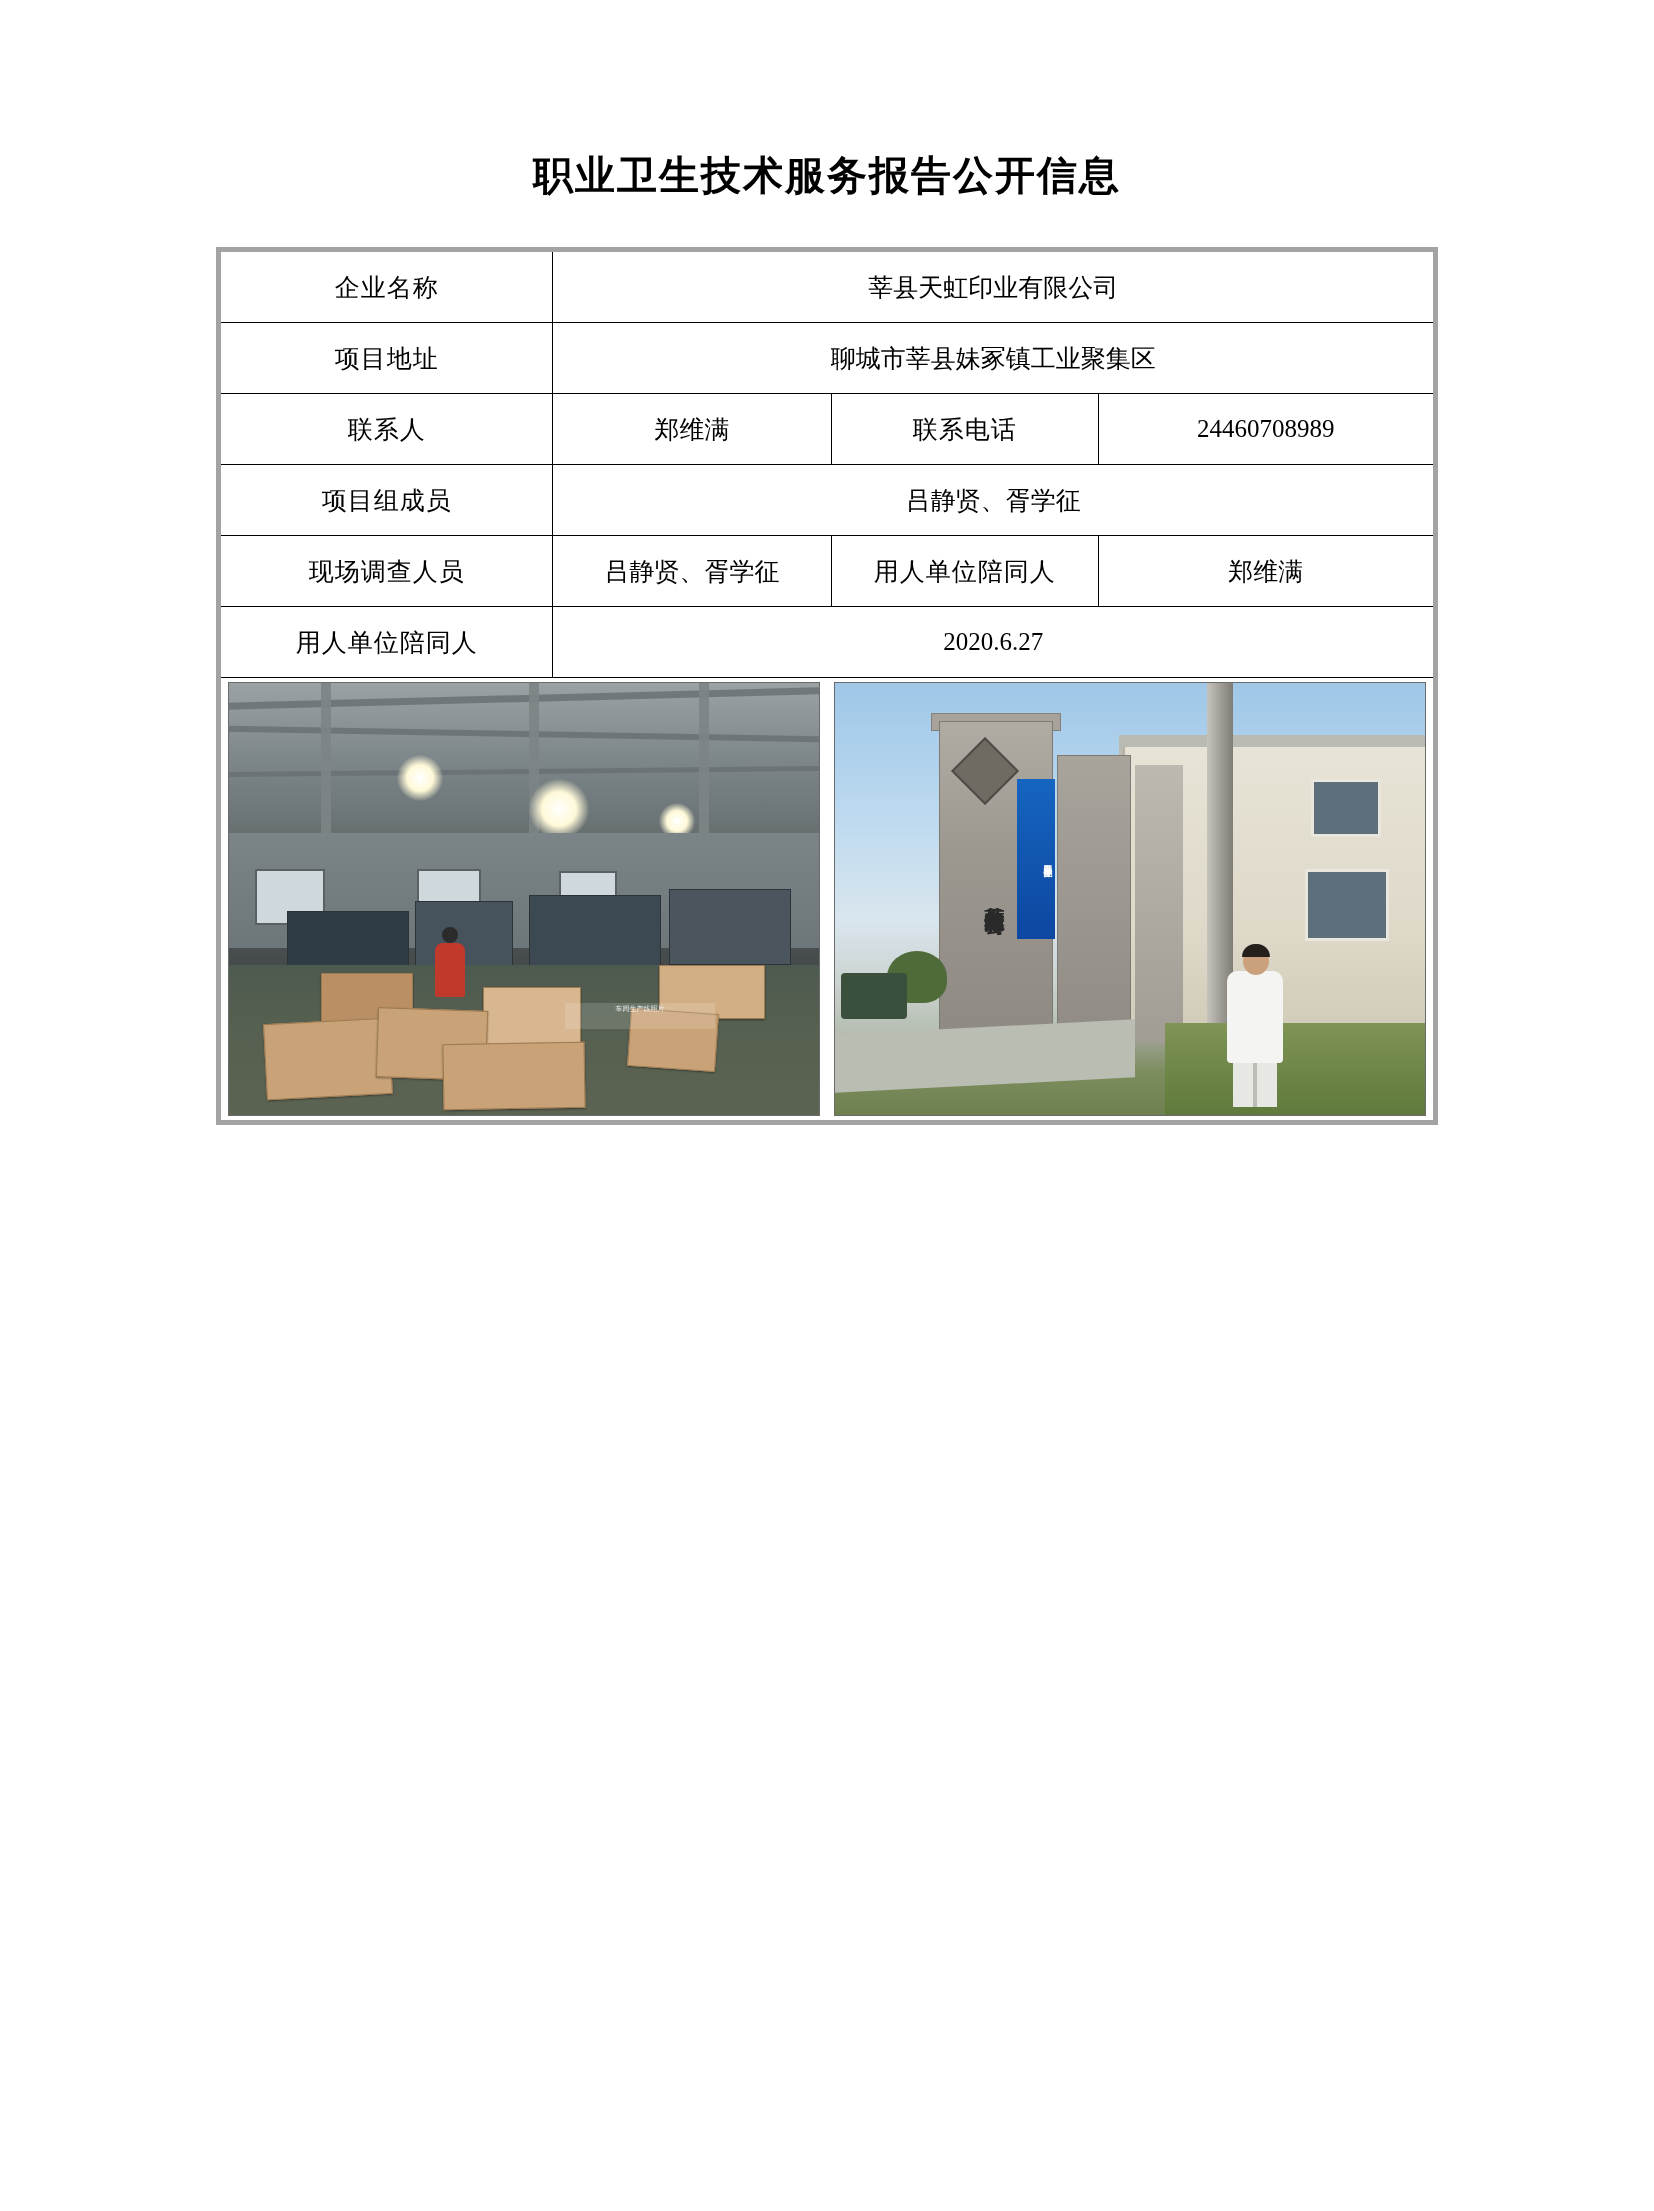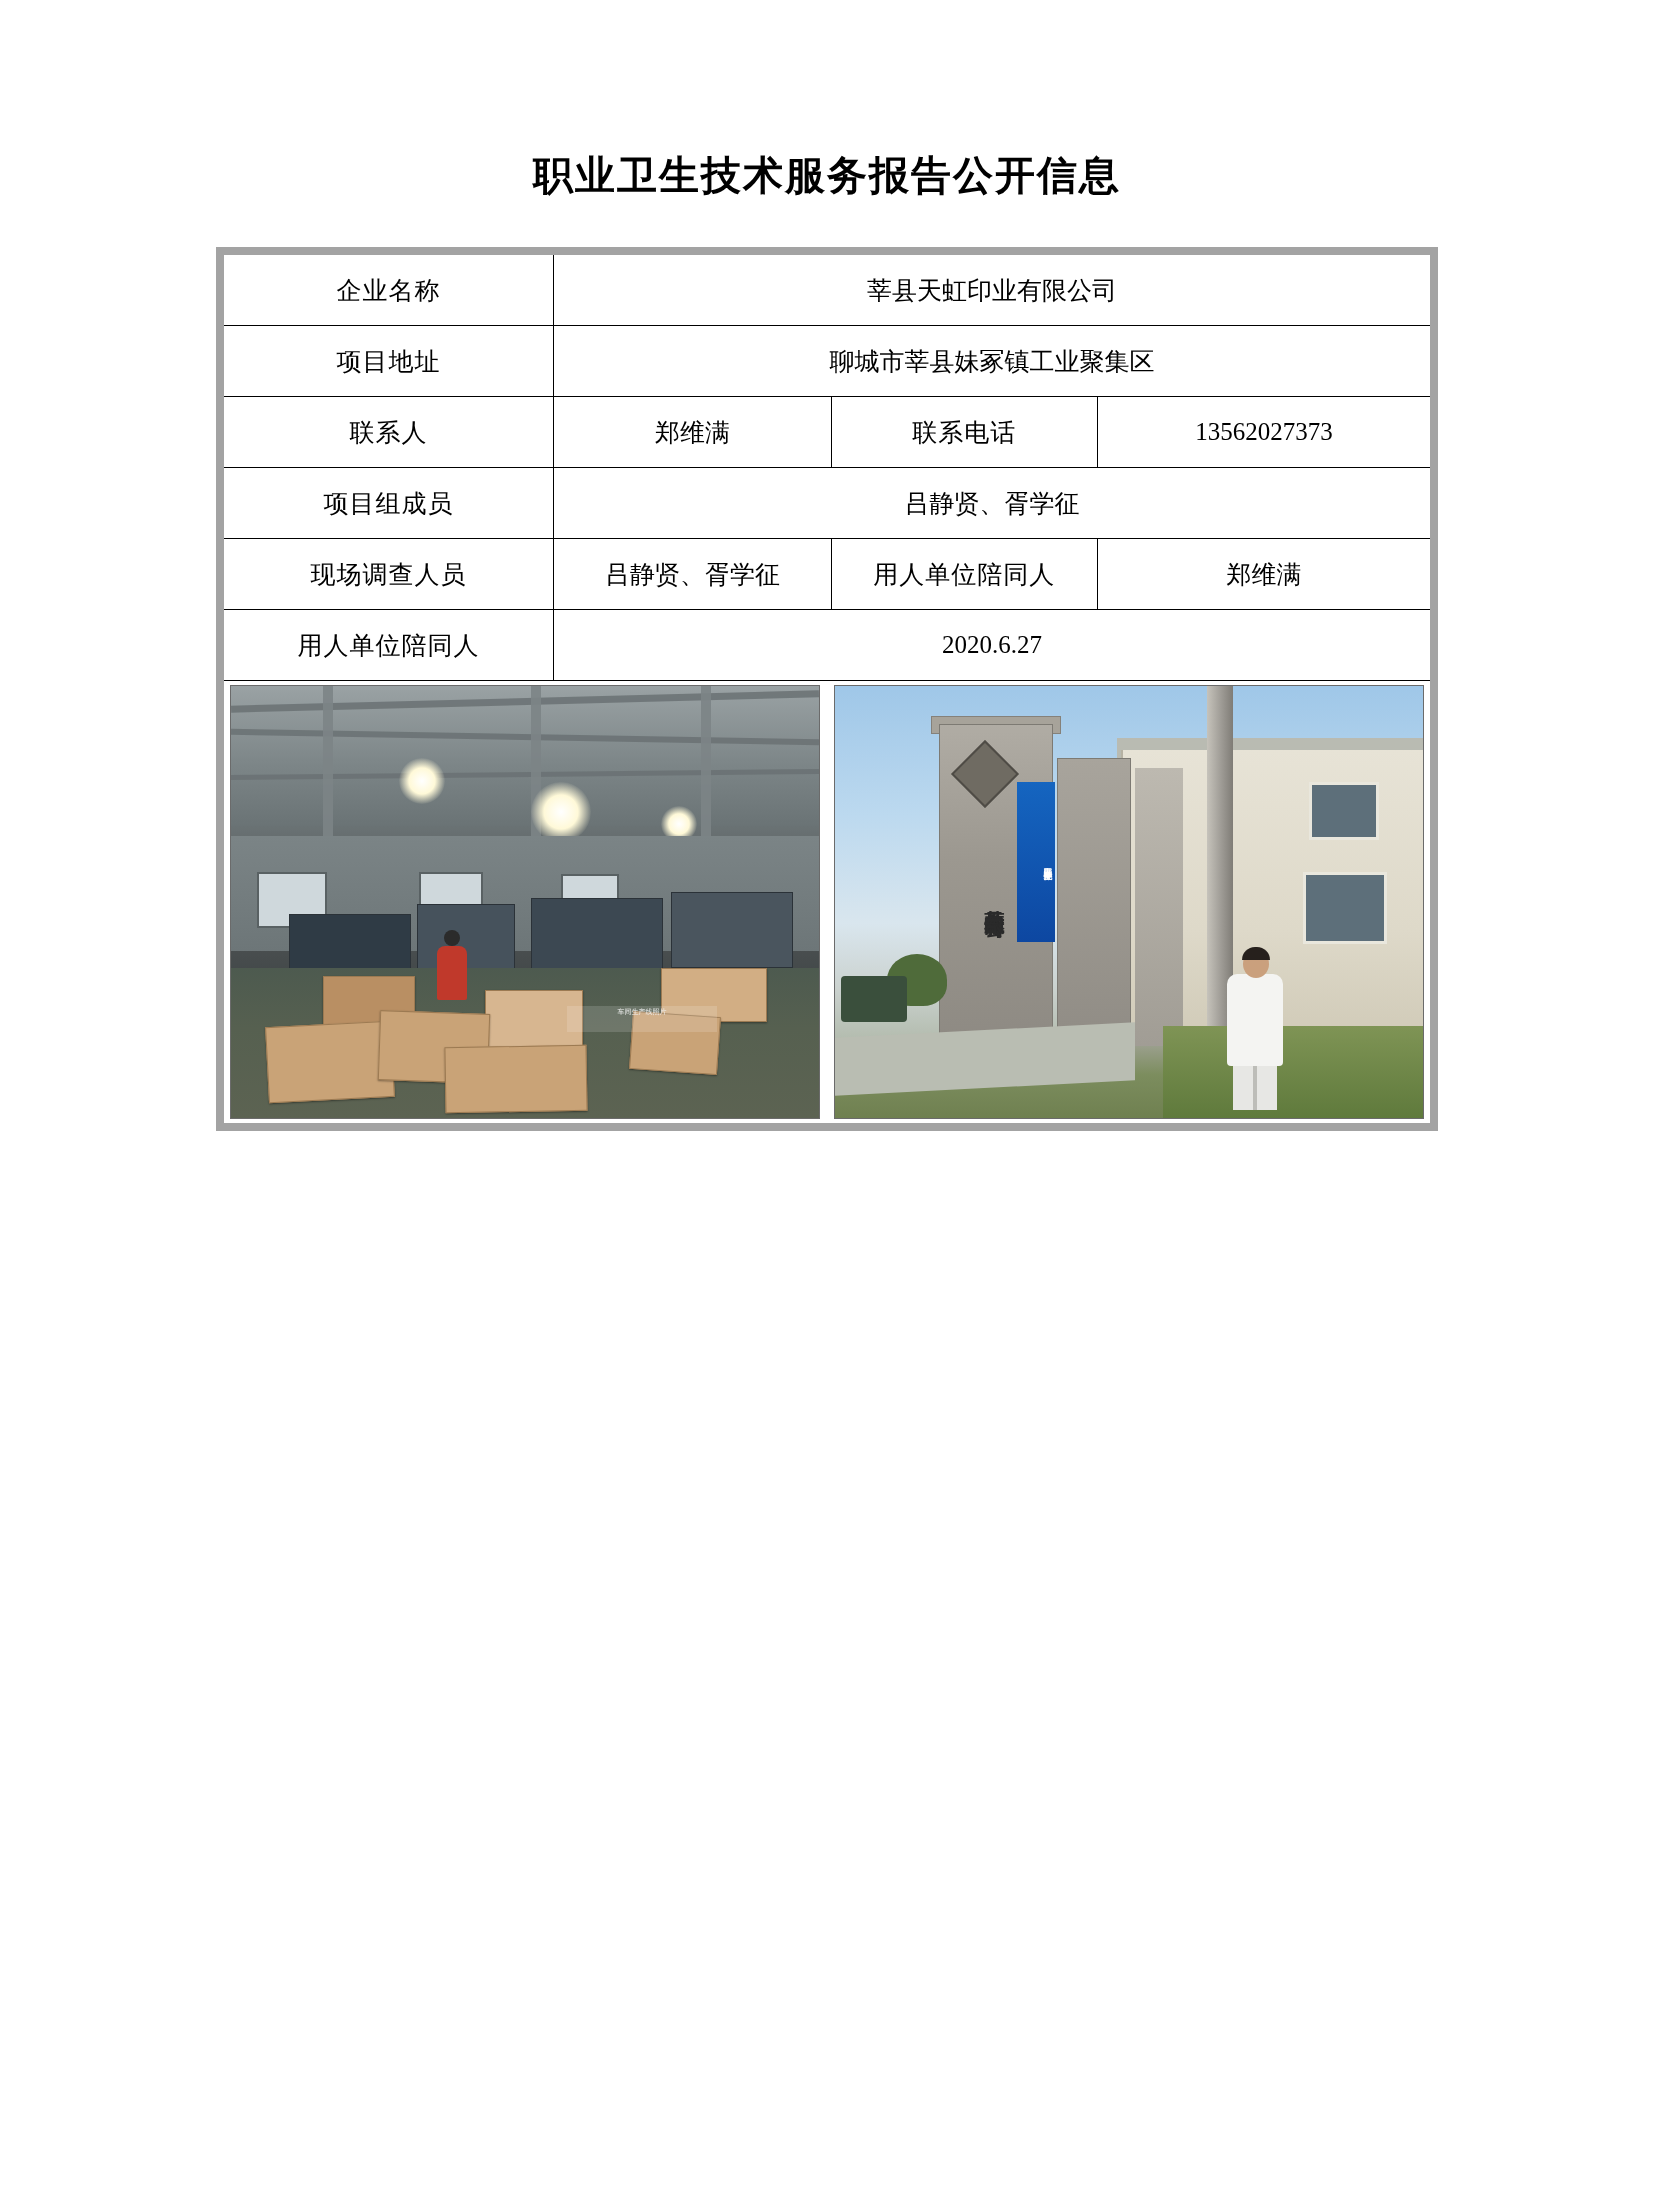--- a/index.html
+++ b/index.html
@@ -31,21 +31,21 @@
     margin-bottom: 8px;
   }
   .table-wrap {
     margin: 44px auto 0 auto;
     width: 1222px;
   }
   table.info {
     border-collapse: collapse;
     width: 100%;
     table-layout: fixed;
-    border: 8px solid #a3a3a3;
+    border: 5px solid #a3a3a3;
   }
   table.info td {
     border: 1px solid #000;
     text-align: center;
     vertical-align: middle;
     font-size: 25px;
     height: 62px;
     padding: 4px 6px;
     font-family: "Liberation Serif", "DejaVu Serif", serif;
   }
@@ -273,21 +273,21 @@
 
       <tr>
         <td class="label">项目地址</td>
         <td colspan="3">聊城市莘县妹冢镇工业聚集区</td>
       </tr>
 
       <tr>
         <td class="label">联系人</td>
         <td>郑维满</td>
         <td class="label">联系电话</td>
-        <td>13562027373</td>
+        <td>24460708989</td>
       </tr>
 
       <tr>
         <td class="label tall">项目组成员</td>
         <td class="tall" colspan="3">吕静贤、胥学征</td>
       </tr>
 
       <tr>
         <td class="label">现场调查人员</td>
         <td>吕静贤、胥学征</td>

